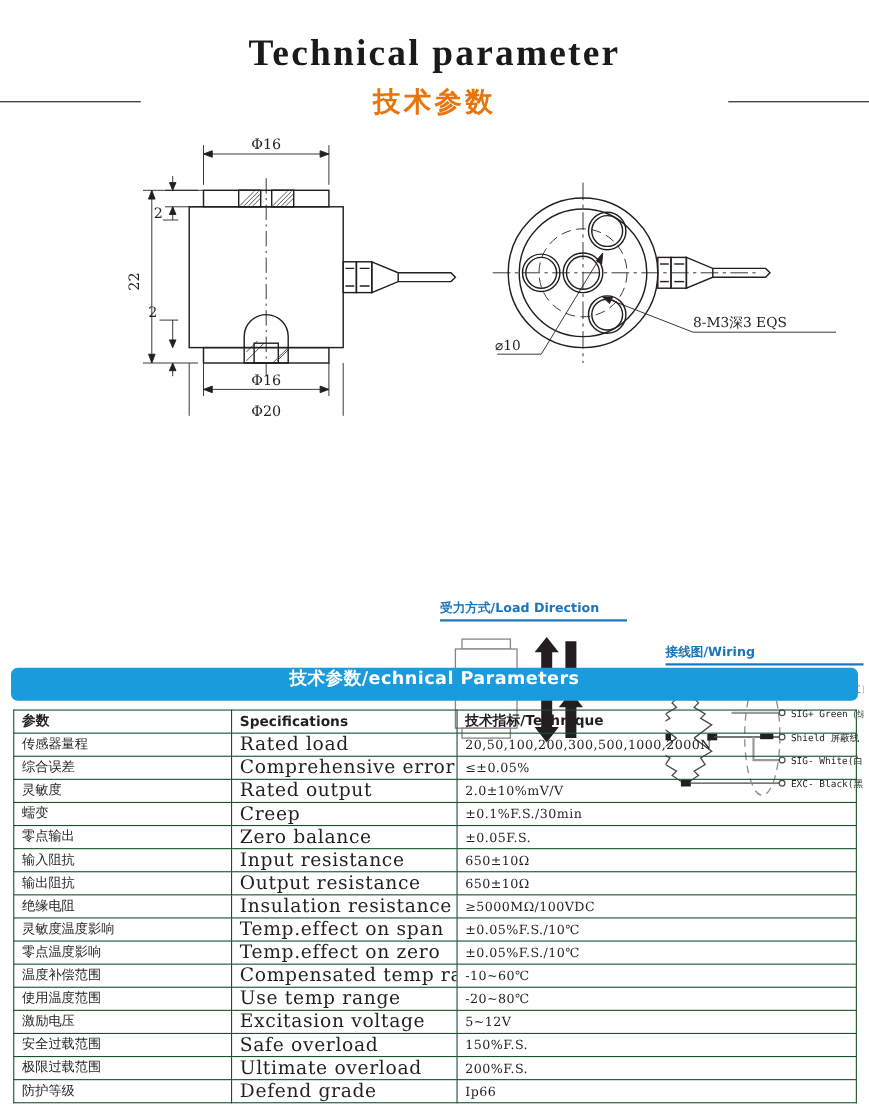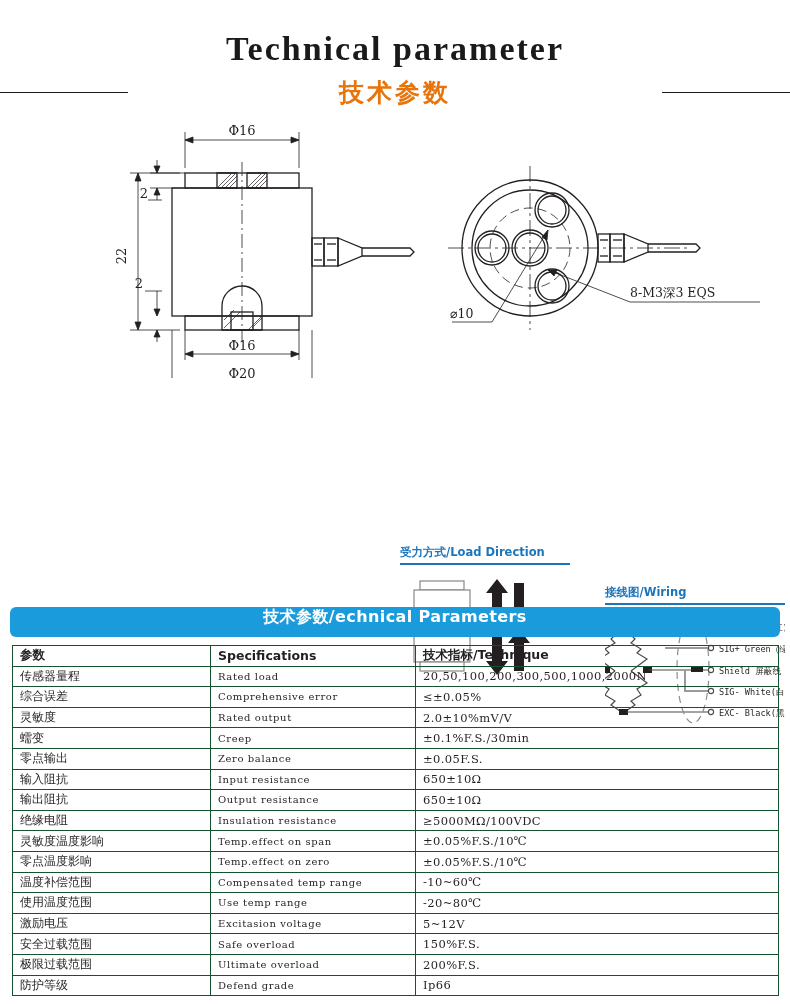--- a/index.html
+++ b/index.html
@@ -52,21 +52,21 @@
   .spec-table td{
     border:1px solid #14532d;
     height:19.6px;padding:0 0 0 7px;
     vertical-align:middle;white-space:nowrap;overflow:hidden;
   }
   .col-a{width:198px;}
   .col-b{width:205px;}
   .col-c{width:363px;}
   .hdr td{font-weight:700;font-size:12.5px;font-family:"DejaVu Sans", sans-serif;}
   .cn{font-size:12px;font-family:"DejaVu Sans", sans-serif;color:#231f20;}
-  .en{font-size:10px;font-family:"DejaVu Serif", serif;letter-spacing:.6px;color:#231f20;margin-left:40px;}
+  .en{font-size:17px;font-family:"DejaVu Serif", serif;letter-spacing:.6px;color:#231f20;margin-left:40px;}
   .val{font-size:11.5px;font-family:"DejaVu Serif", serif;letter-spacing:.4px;color:#231f20;margin-top:48px;}
 </style>
 </head>
 <body>
 
 <div class="title-block">
   <div class="main-title">Technical parameter</div>
   <div class="sub-row">
     <div class="rule"></div>
     <div class="sub-title">技术参数</div>

